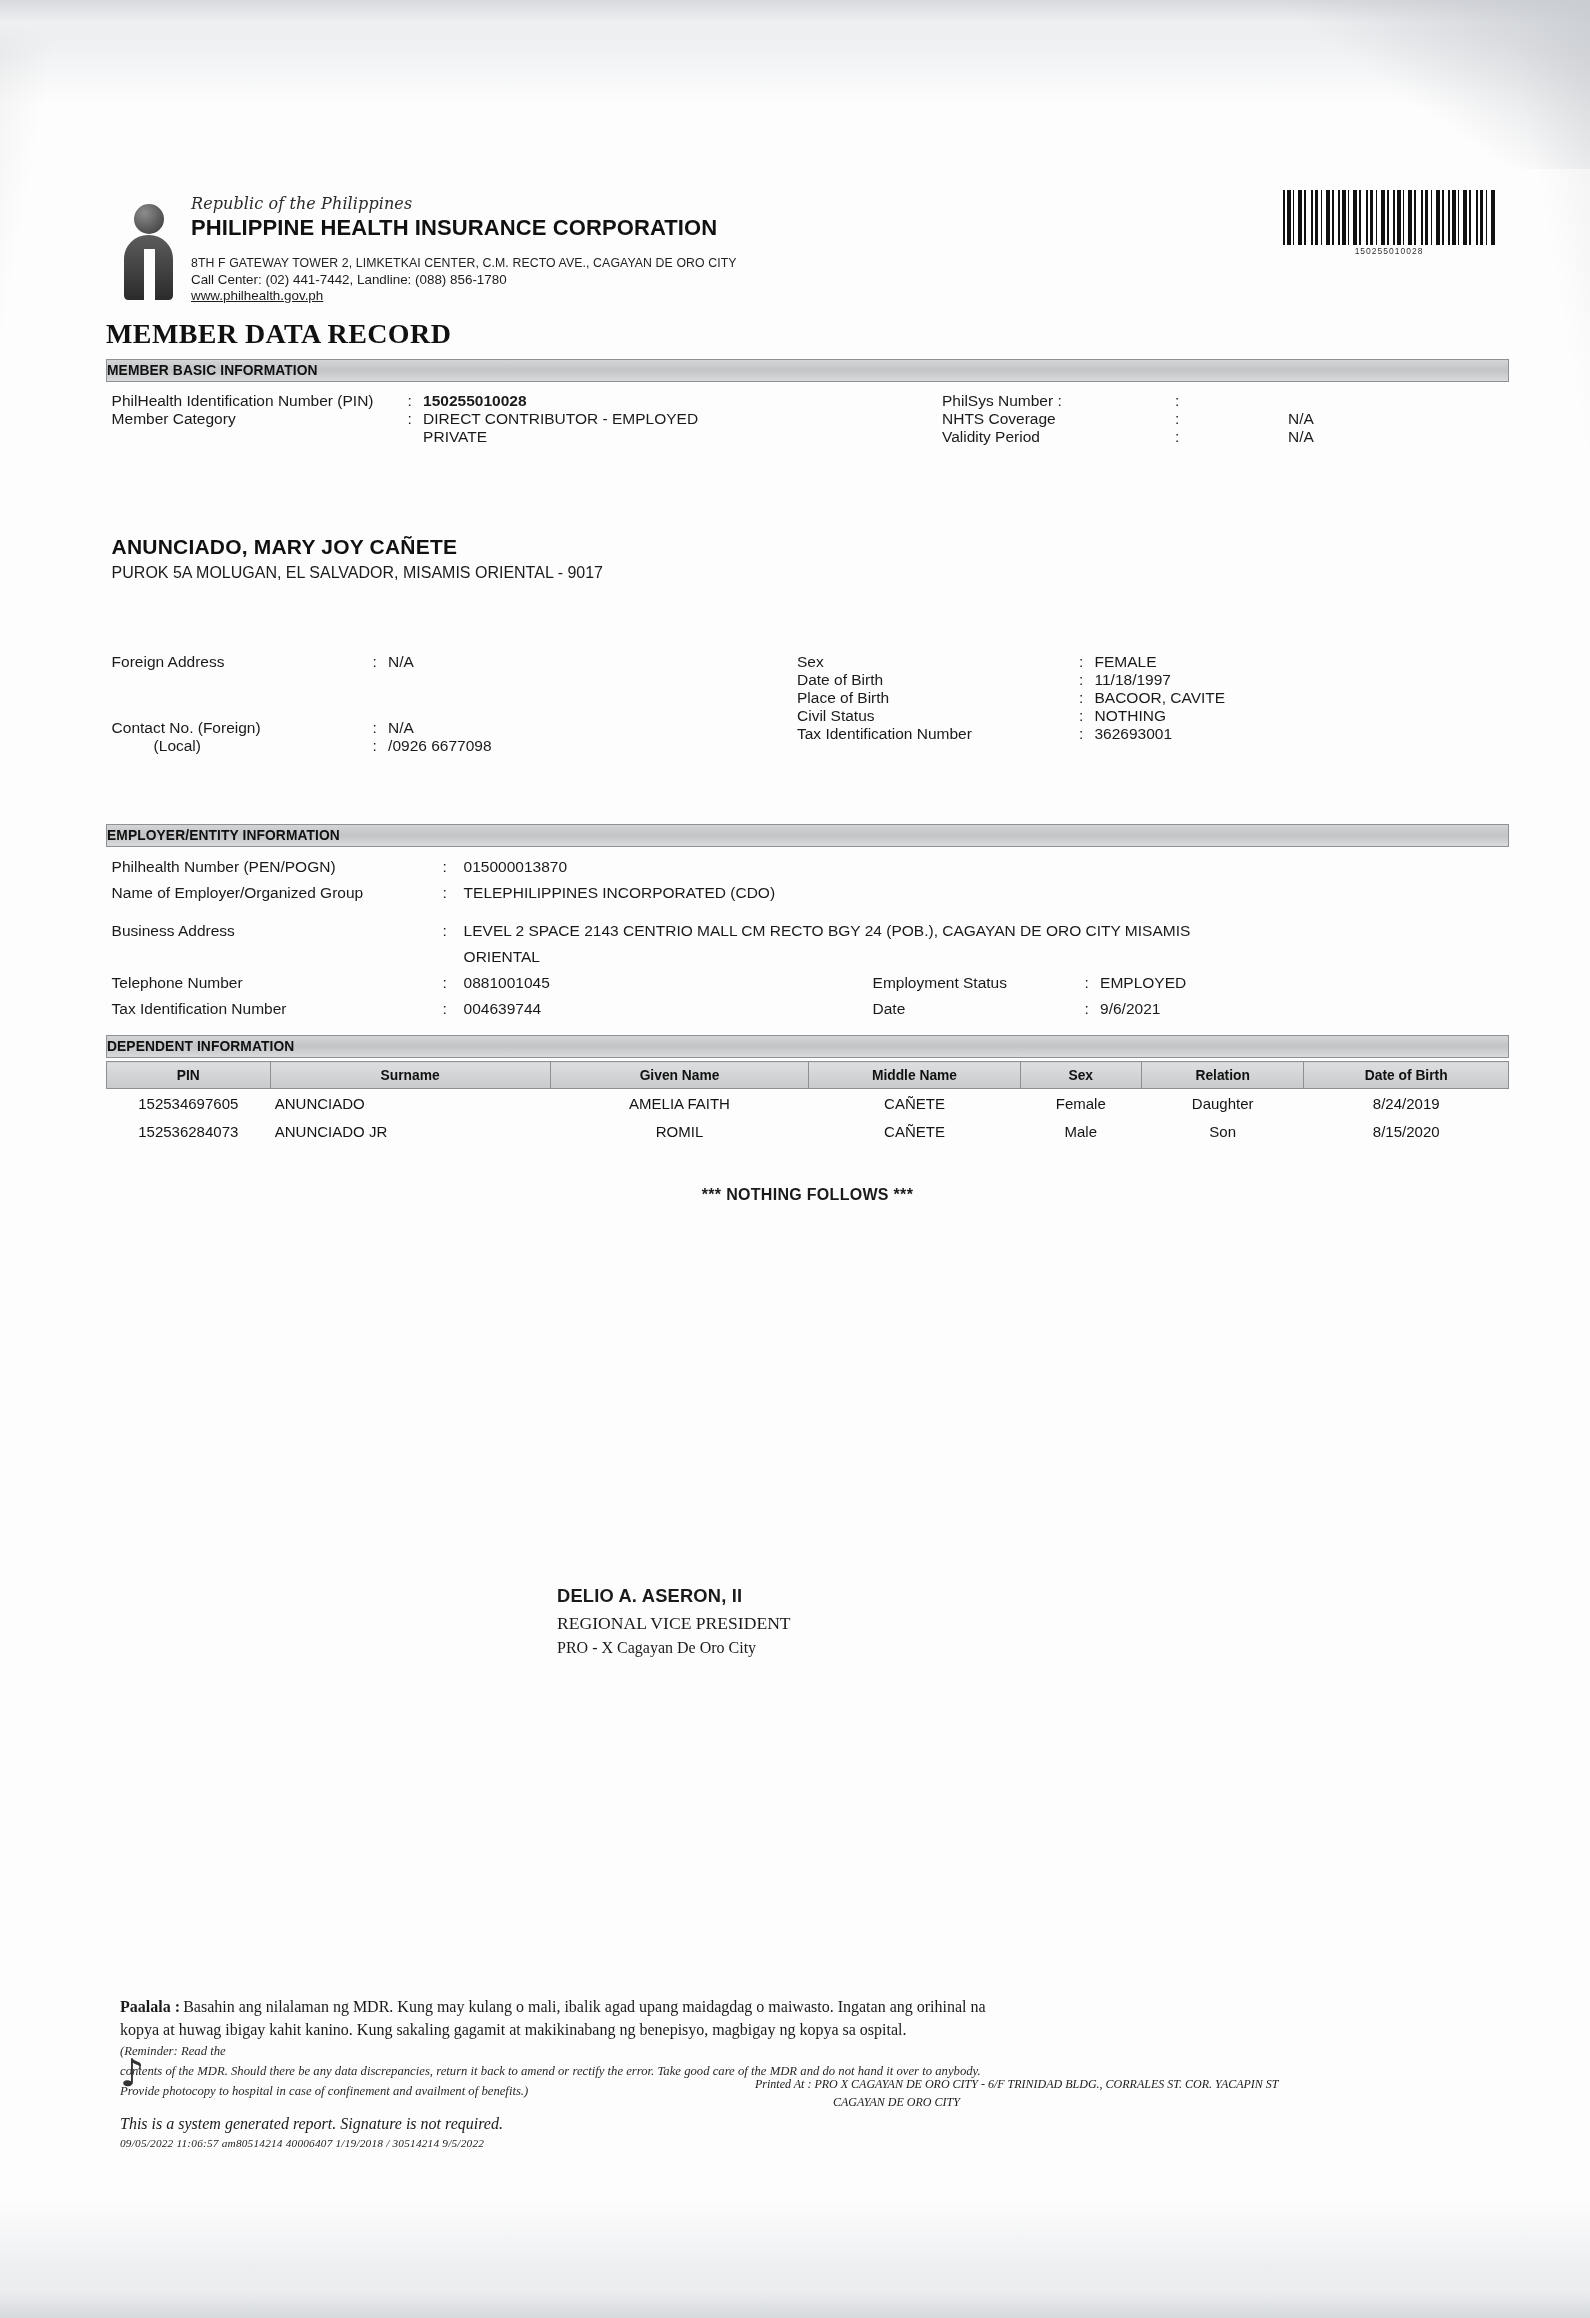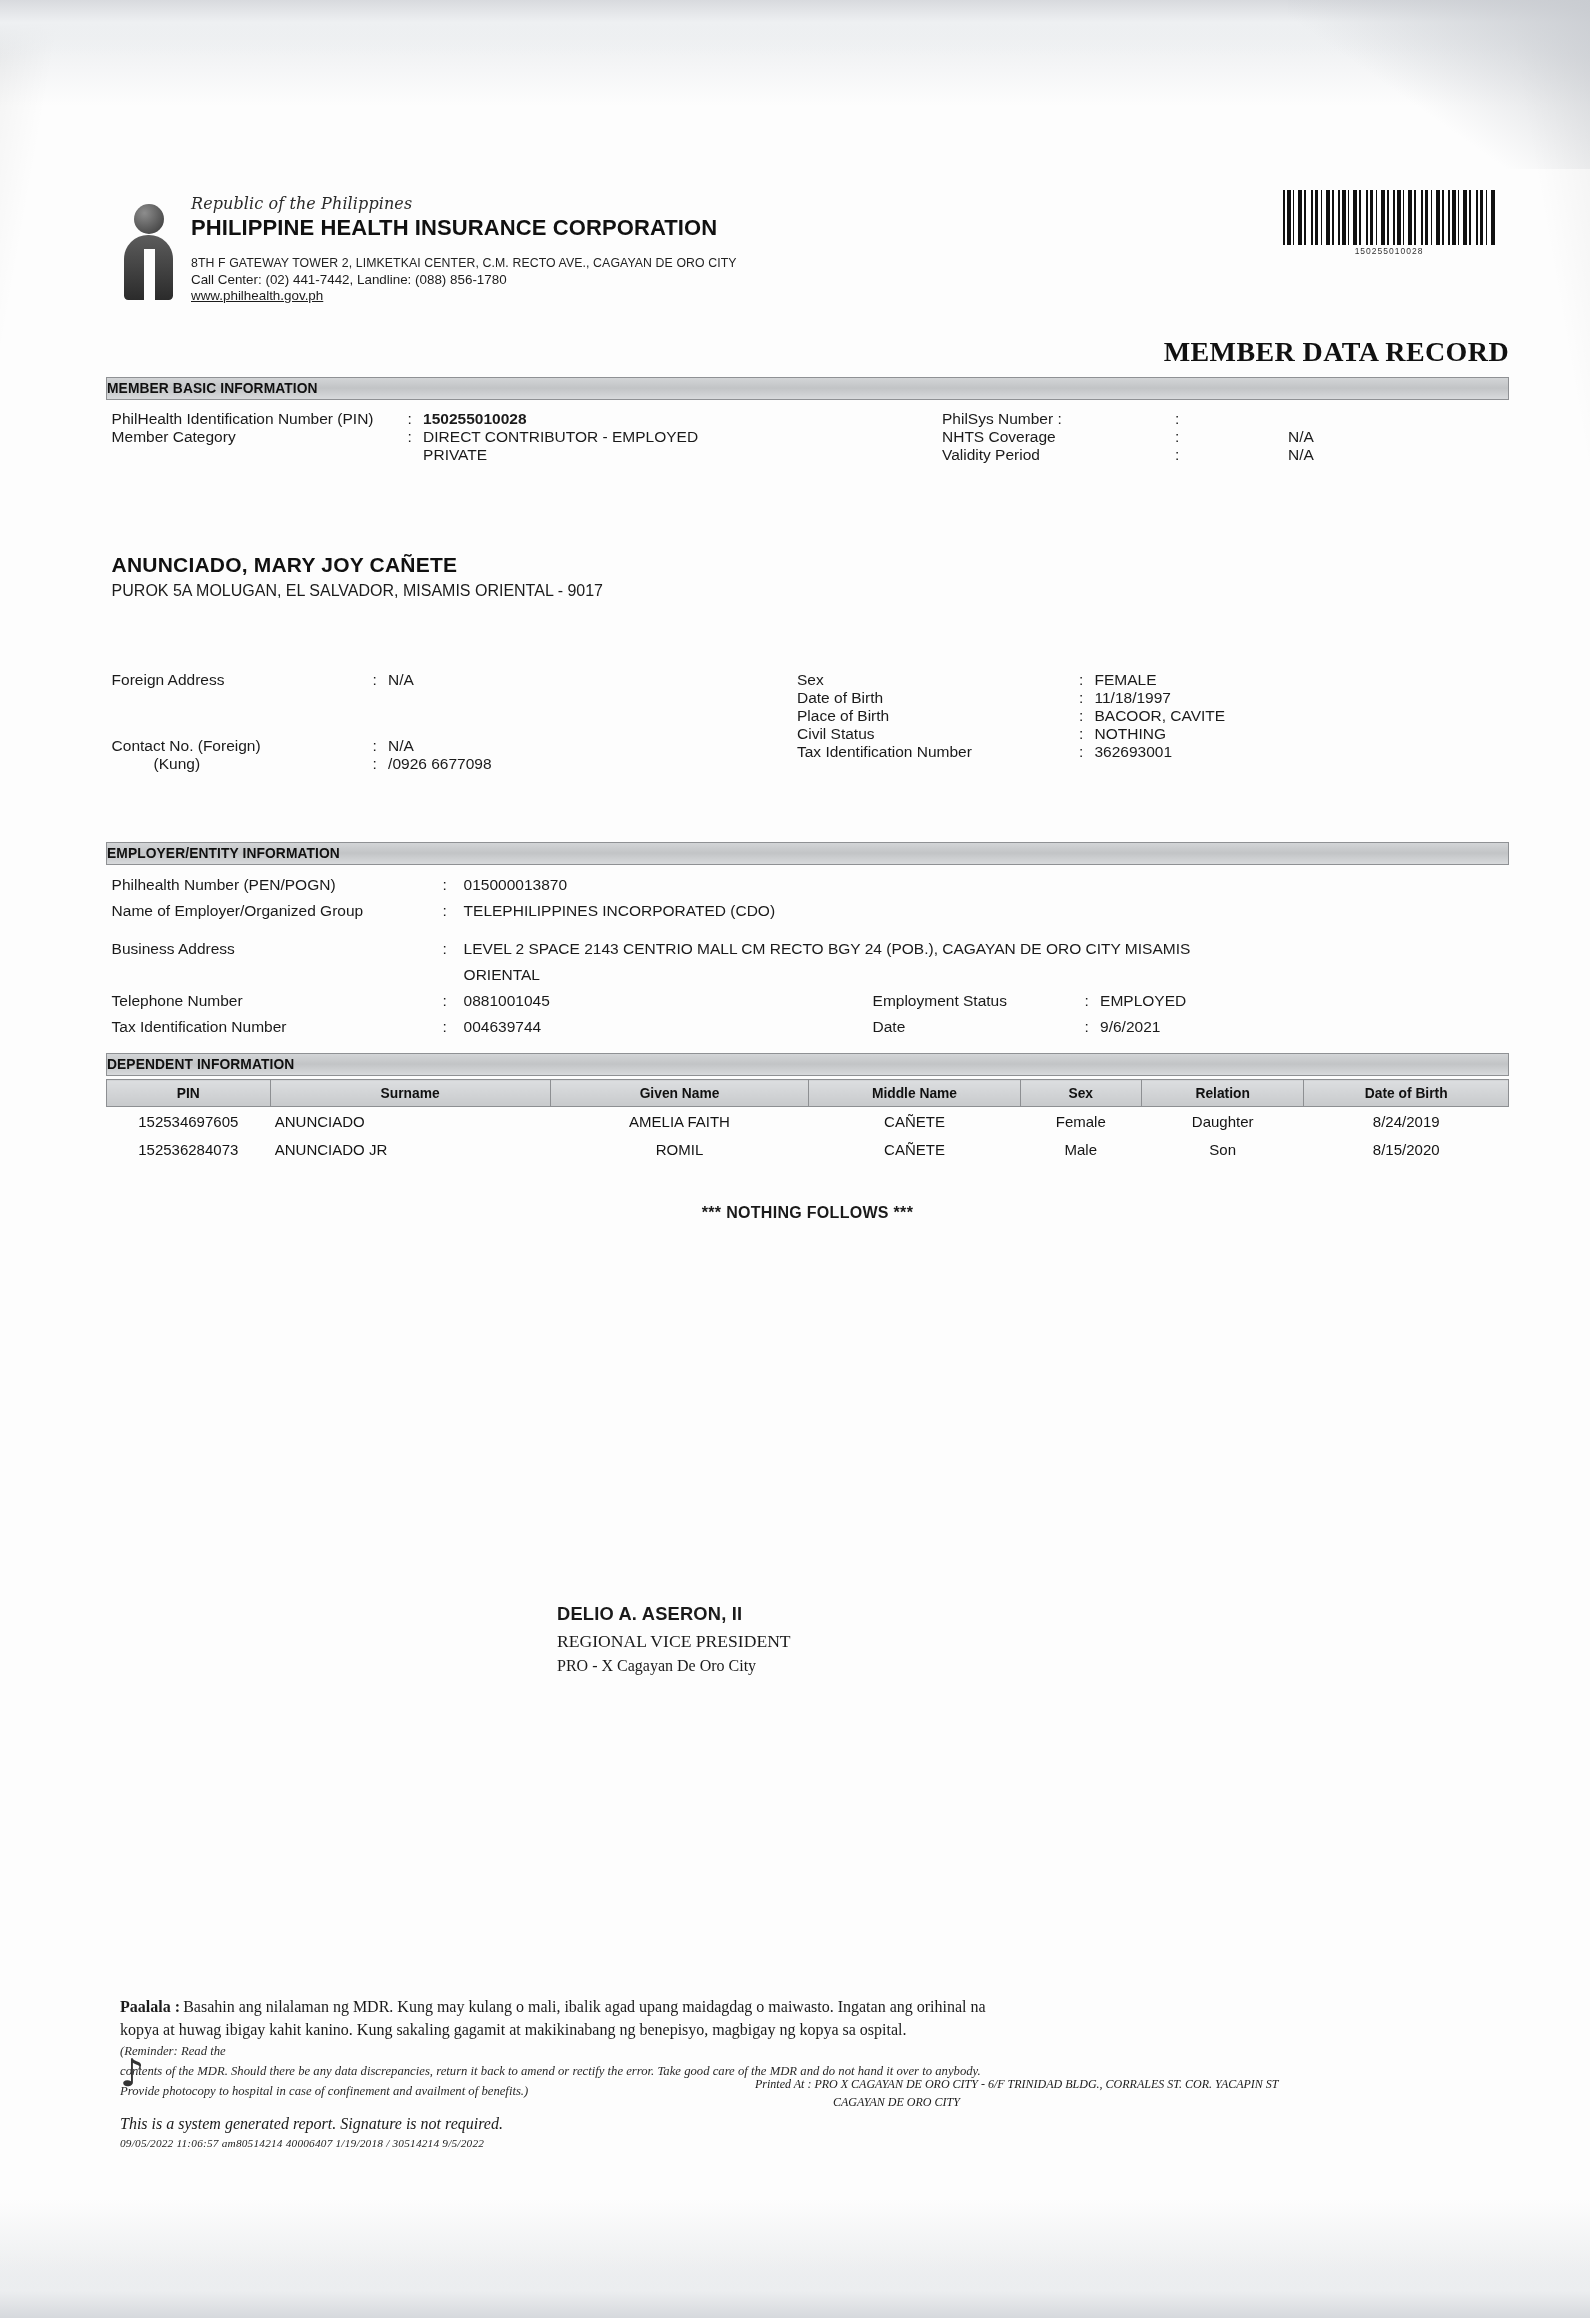--- a/index.html
+++ b/index.html
@@ -109,26 +109,26 @@
       #111 4.2px, #111 7.8px, #fff 7.8px, #fff 10px,
       #111 10px, #111 11.3px, #fff 11.3px, #fff 15px,
       #111 15px, #111 19px, #fff 19px, #fff 21px,
       #111 21px, #111 23px, #fff 23px, #fff 27.5px);
   }
   .barcode-num {
     font-size: 8.5px; letter-spacing: 1px; color:#333; margin-top: 1.4px;
   }
 
   .doc-title {
-    text-align: right;
+    text-align: left;
     font-family: "Liberation Serif", serif;
     font-size: 28px;
     font-weight: bold;
     letter-spacing: 0.4px;
-    margin-top: 19px;
+    margin-top: 1px;
     color: #111;
   }
 
   .band {
     margin-top: 8.5px;
     background: linear-gradient(180deg,#d3d5d7 0%, #c2c4c6 48%, #d8dadc 100%);
     border: 0.7px solid #8f9194;
     height: 21px;
     display: flex;
     align-items: center;
@@ -334,21 +334,21 @@
           <div class="v">N/A</div>
         </div>
         <div class="r" style="height:24px"></div>
         <div class="r" style="height:24px"></div>
         <div class="r">
           <div class="k">Contact No. (Foreign)</div>
           <div class="c">:</div>
           <div class="v">N/A</div>
         </div>
         <div class="r ind">
-          <div class="k">(Kung)</div>
+          <div class="k">(Local)</div>
           <div class="c">:</div>
           <div class="v">/0926 6677098</div>
         </div>
       </div>
       <div class="right">
         <div class="r">
           <div class="k">Sex</div>
           <div class="c">:</div>
           <div class="v">FEMALE</div>
         </div>

